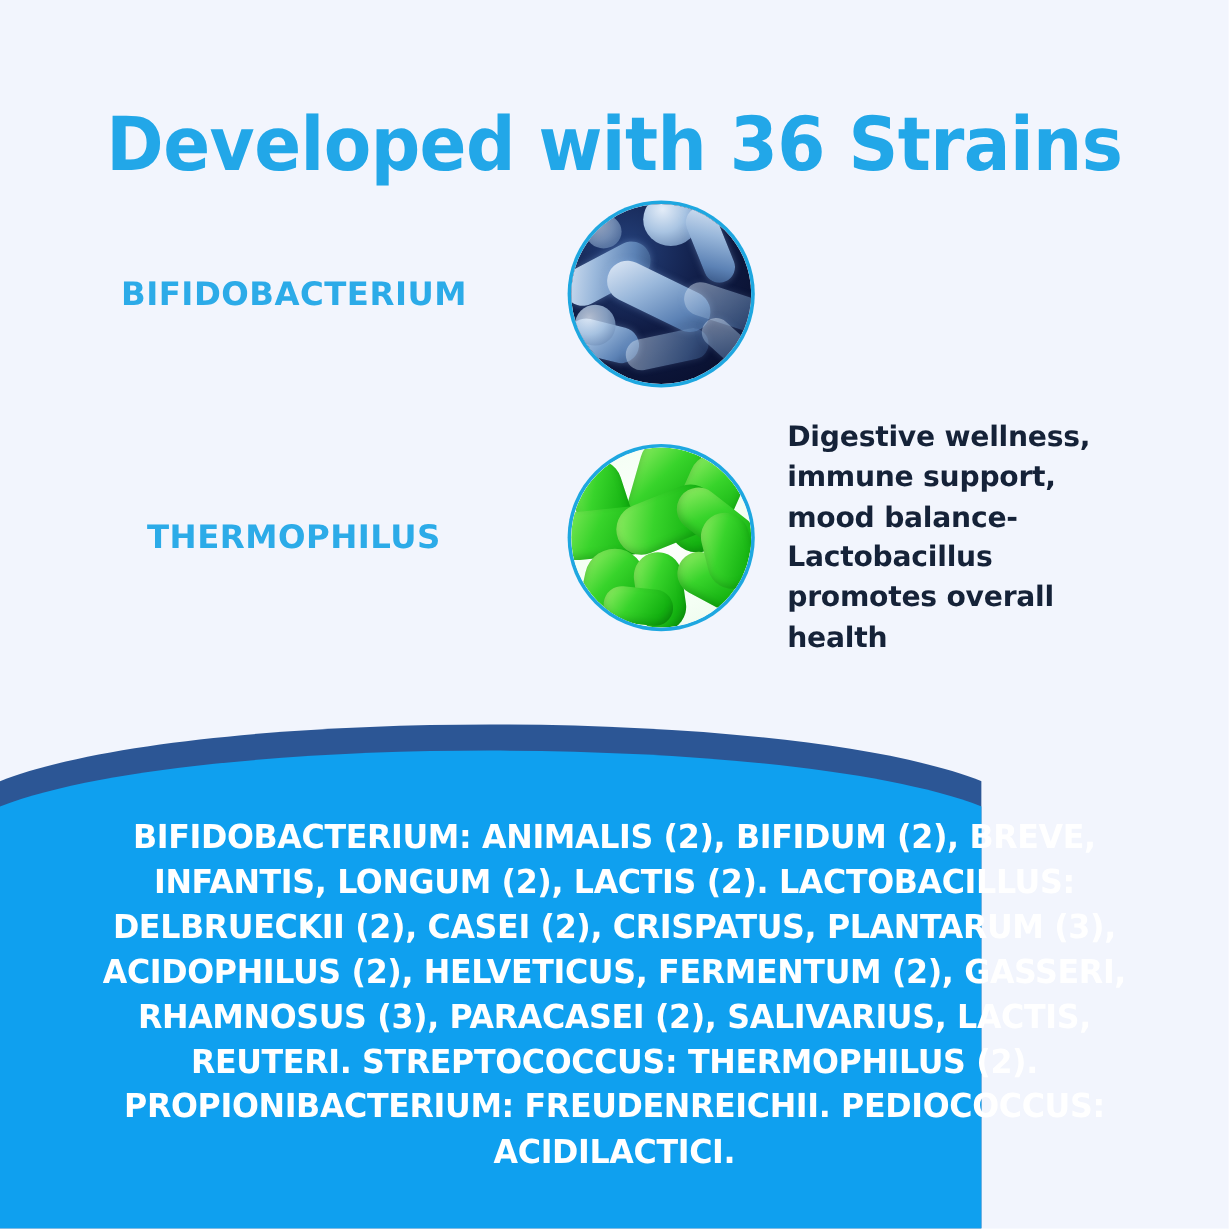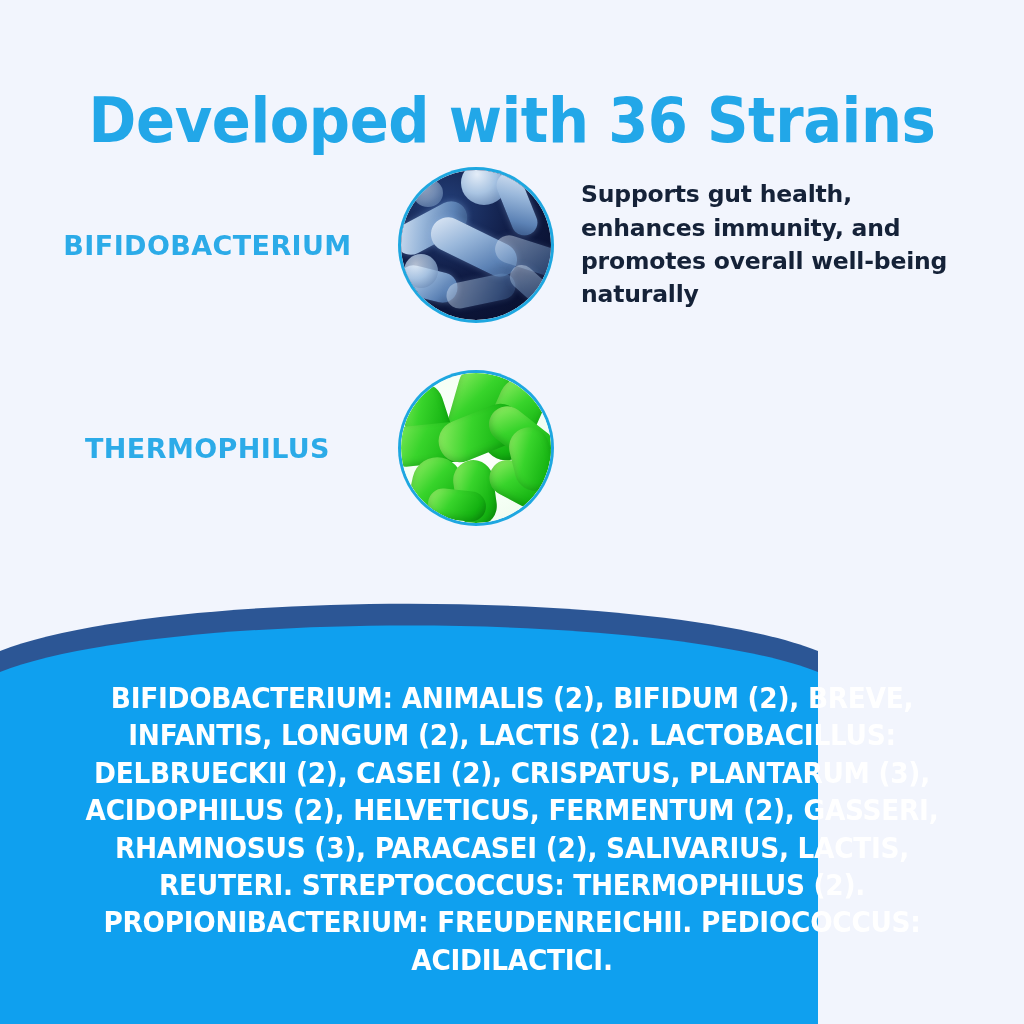--- a/index.html
+++ b/index.html
@@ -41,21 +41,21 @@
     left: 0;
     width: 1024px;
     height: 150px;
     display: flex;
     align-items: center;
   }
   #row-bifido { top: 170px; }
   #row-lacto  { top: 373px; }
 
   .strain-name {
-    width: 401px;
+    width: 476px;
     padding-left: 14px;
     box-sizing: border-box;
     text-align: center;
     font-family: "DejaVu Sans", sans-serif;
     font-weight: bold;
     font-size: 27px;
     letter-spacing: 0.4px;
     color: #2cabe8;
     white-space: nowrap;
   }
@@ -175,21 +175,20 @@
         <div class="rod" style="left:18%;top:40%;width:92px;height:34px;transform:rotate(26deg);"></div>
         <div class="rod" style="left:55%;top:14%;width:66px;height:26px;transform:rotate(68deg);"></div>
         <div class="rod faint" style="left:62%;top:48%;width:72px;height:28px;transform:rotate(18deg);"></div>
         <div class="rod" style="left:-2%;top:66%;width:60px;height:30px;transform:rotate(14deg);"></div>
         <div class="rod faint" style="left:30%;top:72%;width:70px;height:26px;transform:rotate(-12deg);"></div>
         <div class="rod faint" style="left:70%;top:70%;width:54px;height:24px;transform:rotate(42deg);"></div>
         <div class="blob" style="left:2%;top:56%;width:34px;height:34px;opacity:.75;"></div>
       </div>
     </div>
 
-    <div class="strain-desc">Supports gut health, enhances immunity, and promotes overall well-being naturally</div>
   </div>
 
   <div class="strain-row" id="row-lacto">
     <div class="strain-name">THERMOPHILUS</div>
 
     <div class="strain-circle">
       <div class="media light">
         <div class="rod" style="left:34%;top:-8%;width:52px;height:96px;transform:rotate(16deg);"></div>
         <div class="rod" style="left:2%;top:6%;width:44px;height:74px;transform:rotate(-18deg);"></div>
         <div class="rod" style="left:60%;top:2%;width:46px;height:86px;transform:rotate(24deg);"></div>
@@ -197,20 +196,21 @@
         <div class="rod" style="left:24%;top:26%;width:86px;height:42px;transform:rotate(-22deg);"></div>
         <div class="rod" style="left:56%;top:30%;width:74px;height:36px;transform:rotate(38deg);"></div>
         <div class="rod" style="left:6%;top:56%;width:50px;height:72px;transform:rotate(12deg);"></div>
         <div class="rod" style="left:36%;top:58%;width:40px;height:66px;transform:rotate(-8deg);"></div>
         <div class="rod" style="left:58%;top:62%;width:62px;height:36px;transform:rotate(28deg);"></div>
         <div class="rod" style="left:74%;top:36%;width:40px;height:64px;transform:rotate(-14deg);"></div>
         <div class="rod" style="left:18%;top:78%;width:58px;height:30px;transform:rotate(6deg);"></div>
       </div>
     </div>
 
+    <div class="strain-desc">Digestive wellness, immune support, mood balance- Lactobacillus promotes overall health</div>
   </div>
 
   <div id="bottom-panel">
     <svg viewBox="0 0 1024 430" preserveAspectRatio="none">
       <path d="M0,57 C 200,-6 824,-6 1024,57 L1024,430 L0,430 Z" fill="#2c5695"></path>
       <path d="M0,78 C 200,16 824,16 1024,78 L1024,430 L0,430 Z" fill="#0fa0ef"></path>
     </svg>
     <div id="strain-list">BIFIDOBACTERIUM: ANIMALIS (2), BIFIDUM (2), BREVE, INFANTIS, LONGUM (2), LACTIS (2). LACTOBACILLUS: DELBRUECKII (2), CASEI (2), CRISPATUS, PLANTARUM (3), ACIDOPHILUS (2), HELVETICUS, FERMENTUM (2), GASSERI, RHAMNOSUS (3), PARACASEI (2), SALIVARIUS, LACTIS, REUTERI. STREPTOCOCCUS: THERMOPHILUS (2). PROPIONIBACTERIUM: FREUDENREICHII. PEDIOCOCCUS: ACIDILACTICI.</div>
   </div>
 

